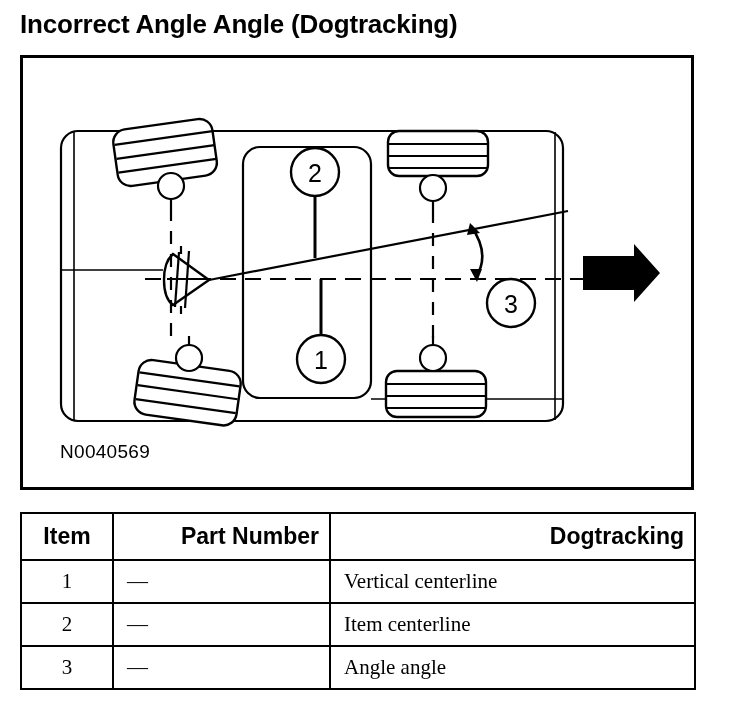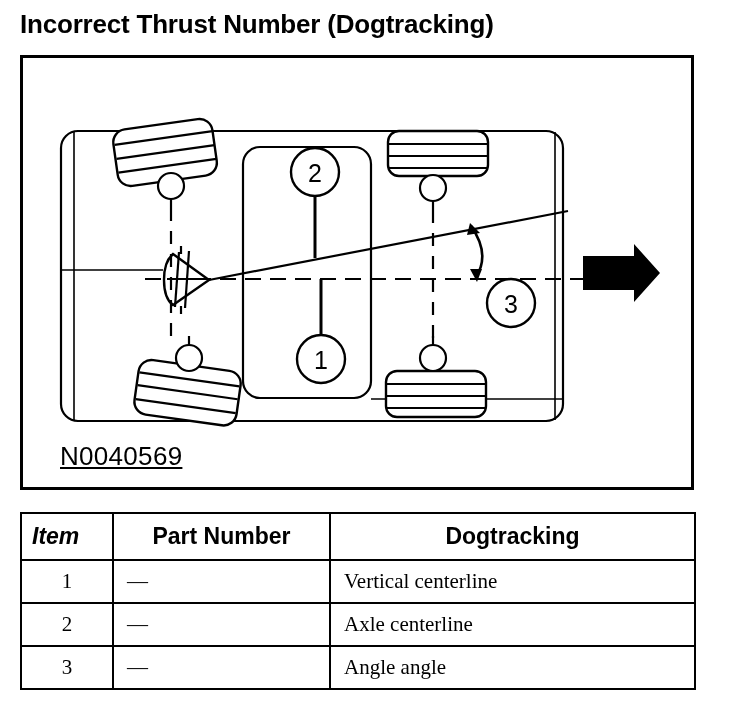--- a/index.html
+++ b/index.html
@@ -51,24 +51,23 @@
     top: 0;
     width: 668px;
     height: 429px;
     display: block;
   }
   .figure-id {
     position: absolute;
     left: 37px;
     top: 383px;
     font-family: "Liberation Sans", sans-serif;
-    font-size: 26px;
+    font-size: 19px;
     letter-spacing: 0.3px;
     white-space: nowrap;
-    text-decoration: underline;
   }
 
   
   .parts-table {
     position: absolute;
     left: 20px;
     top: 512px;
     width: 674px;
     border-collapse: collapse;
     table-layout: fixed;
@@ -78,26 +77,25 @@
   .parts-table td {
     border: 2px solid #000000;
     padding: 0 10px;
     height: 41px;
     vertical-align: middle;
   }
   .parts-table thead th {
     font-family: "Liberation Sans", sans-serif;
     font-size: 23px;
     font-weight: bold;
+    text-align: right;
+    height: 45px;
+  }
+  .parts-table thead th.col-item {
     text-align: center;
-    height: 45px;
-  }
-  .parts-table thead th.col-item {
-    text-align: left;
-    font-style: italic;
   }
   .parts-table tbody td {
     font-family: "Liberation Serif", serif;
     font-size: 21px;
     font-weight: normal;
   }
   .parts-table tbody td.cell-item {
     text-align: center;
   }
   .parts-table tbody td.cell-part {
@@ -134,21 +132,21 @@
     font-weight: normal;
     text-anchor: middle;
     fill: #000000;
   }
 </style>
 </head>
 <body>
 
 <div class="page">
 
-  <div class="page-title">Incorrect Thrust Number (Dogtracking)</div>
+  <div class="page-title">Incorrect Angle Angle (Dogtracking)</div>
 
   <div class="figure-frame">
 
     <svg class="figure-svg" viewBox="0 0 668 429">
 
       <g>
         <rect class="dwg-body" x="38" y="73" width="502" height="290" rx="17" ry="17"></rect>
         <line class="dwg-body-thin" x1="51" y1="74" x2="51" y2="362"></line>
         <line class="dwg-body-thin" x1="532" y1="74" x2="532" y2="362"></line>
       </g>
@@ -270,21 +268,21 @@
     </thead>
     <tbody>
       <tr>
         <td class="cell-item">1</td>
         <td class="cell-part">—</td>
         <td class="cell-desc">Vertical centerline</td>
       </tr>
       <tr>
         <td class="cell-item">2</td>
         <td class="cell-part">—</td>
-        <td class="cell-desc">Axle centerline</td>
+        <td class="cell-desc">Item centerline</td>
       </tr>
       <tr>
         <td class="cell-item">3</td>
         <td class="cell-part">—</td>
         <td class="cell-desc">Angle angle</td>
       </tr>
     </tbody>
   </table>
 
 </div>

